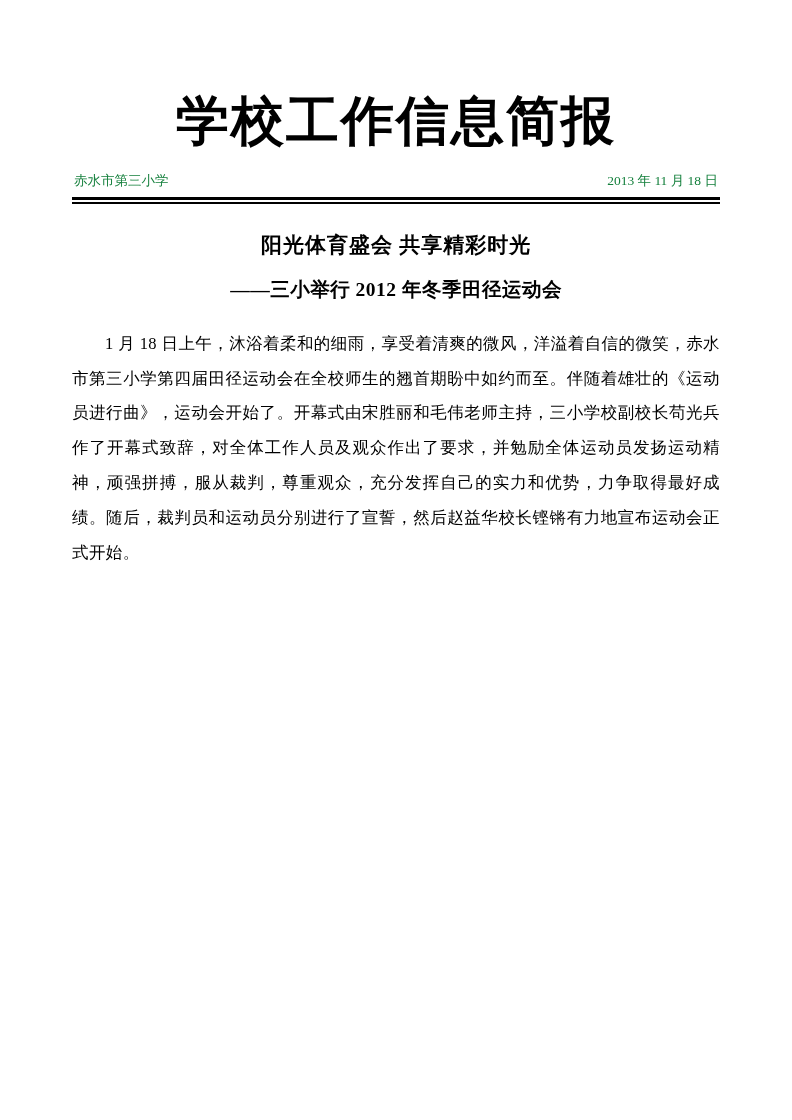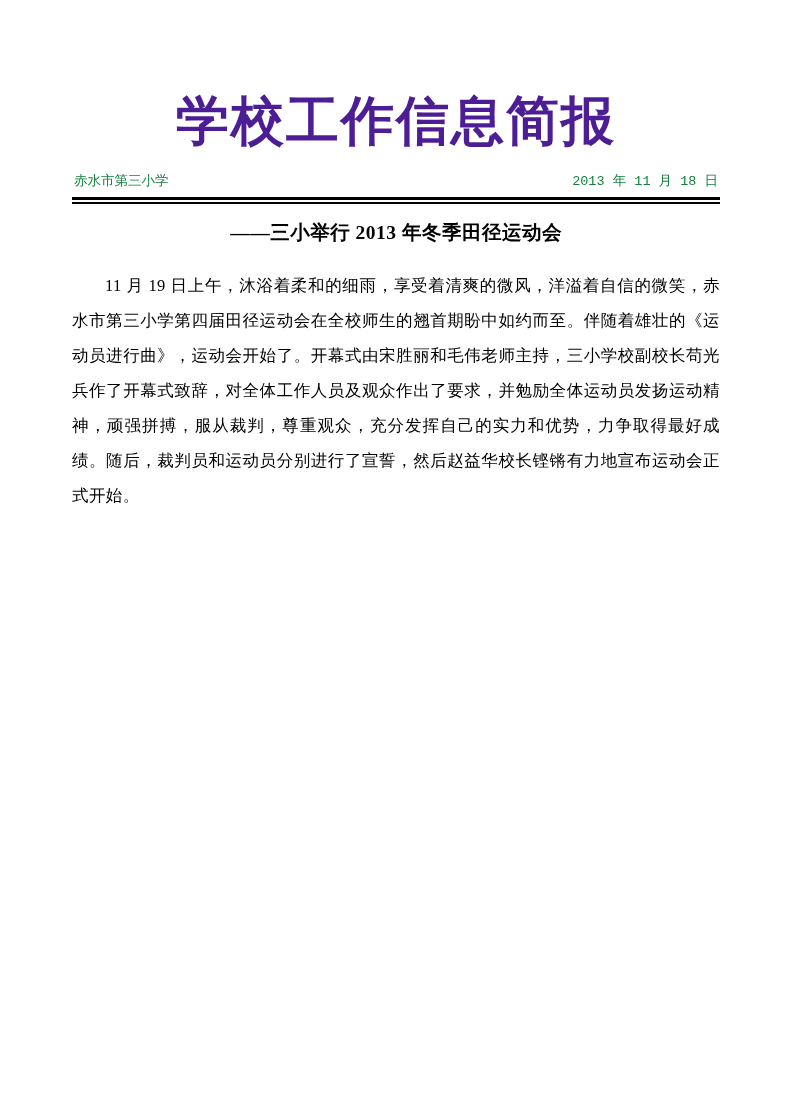--- a/index.html
+++ b/index.html
@@ -16,41 +16,41 @@
     overflow: hidden;
   }
   .page {
     box-sizing: border-box;
     width: 792px;
     height: 1120px;
     padding: 78px 72px 60px 72px;
   }
   .masthead {
     text-align: center;
-    color: #4c1d95;
+    color: #000000;
     font-family: "Liberation Sans", "DejaVu Sans", sans-serif;
     font-weight: bold;
     font-size: 53px;
     letter-spacing: 2px;
     line-height: 1.1;
     margin-top: 14px;
     margin-bottom: 10px;
   }
   .meta-row {
     display: flex;
     justify-content: space-between;
     align-items: baseline;
     color: #15803d;
     font-size: 13.5px;
     font-family: "Liberation Serif", "DejaVu Serif", serif;
     padding: 0 2px;
     margin-top: 22px;
   }
   .meta-right {
-    font-family: Liberation Mono, monospace;
+    font-family: Liberation Serif, serif;
   }
   .rule-wrap {
     margin-top: 7px;
   }
   .rule-thick {
     height: 3px;
     background: #000000;
   }
   .rule-gap {
     height: 2px;
@@ -99,17 +99,18 @@
     <span class="meta-left">赤水市第三小学</span>
     <span class="meta-right">2013 年 11 月 18 日</span>
   </div>
 
   <div class="rule-wrap">
     <div class="rule-thick"></div>
     <div class="rule-gap"></div>
     <div class="rule-thin"></div>
   </div>
 
-  <div class="subheadline">——三小举行 2013 年冬季田径运动会</div>
+  <div class="headline">阳光体育盛会 共享精彩时光</div>
+  <div class="subheadline">——三小举行 2012 年冬季田径运动会</div>
 
-  <p class="body-text">11 月 19 日上午，沐浴着柔和的细雨，享受着清爽的微风，洋溢着自信的微笑，赤水市第三小学第四届田径运动会在全校师生的翘首期盼中如约而至。伴随着雄壮的《运动员进行曲》，运动会开始了。开幕式由宋胜丽和毛伟老师主持，三小学校副校长苟光兵作了开幕式致辞，对全体工作人员及观众作出了要求，并勉励全体运动员发扬运动精神，顽强拼搏，服从裁判，尊重观众，充分发挥自己的实力和优势，力争取得最好成绩。随后，裁判员和运动员分别进行了宣誓，然后赵益华校长铿锵有力地宣布运动会正式开始。</p>
+  <p class="body-text">1 月 18 日上午，沐浴着柔和的细雨，享受着清爽的微风，洋溢着自信的微笑，赤水市第三小学第四届田径运动会在全校师生的翘首期盼中如约而至。伴随着雄壮的《运动员进行曲》，运动会开始了。开幕式由宋胜丽和毛伟老师主持，三小学校副校长苟光兵作了开幕式致辞，对全体工作人员及观众作出了要求，并勉励全体运动员发扬运动精神，顽强拼搏，服从裁判，尊重观众，充分发挥自己的实力和优势，力争取得最好成绩。随后，裁判员和运动员分别进行了宣誓，然后赵益华校长铿锵有力地宣布运动会正式开始。</p>
 
 </div>
 
 </body></html>

